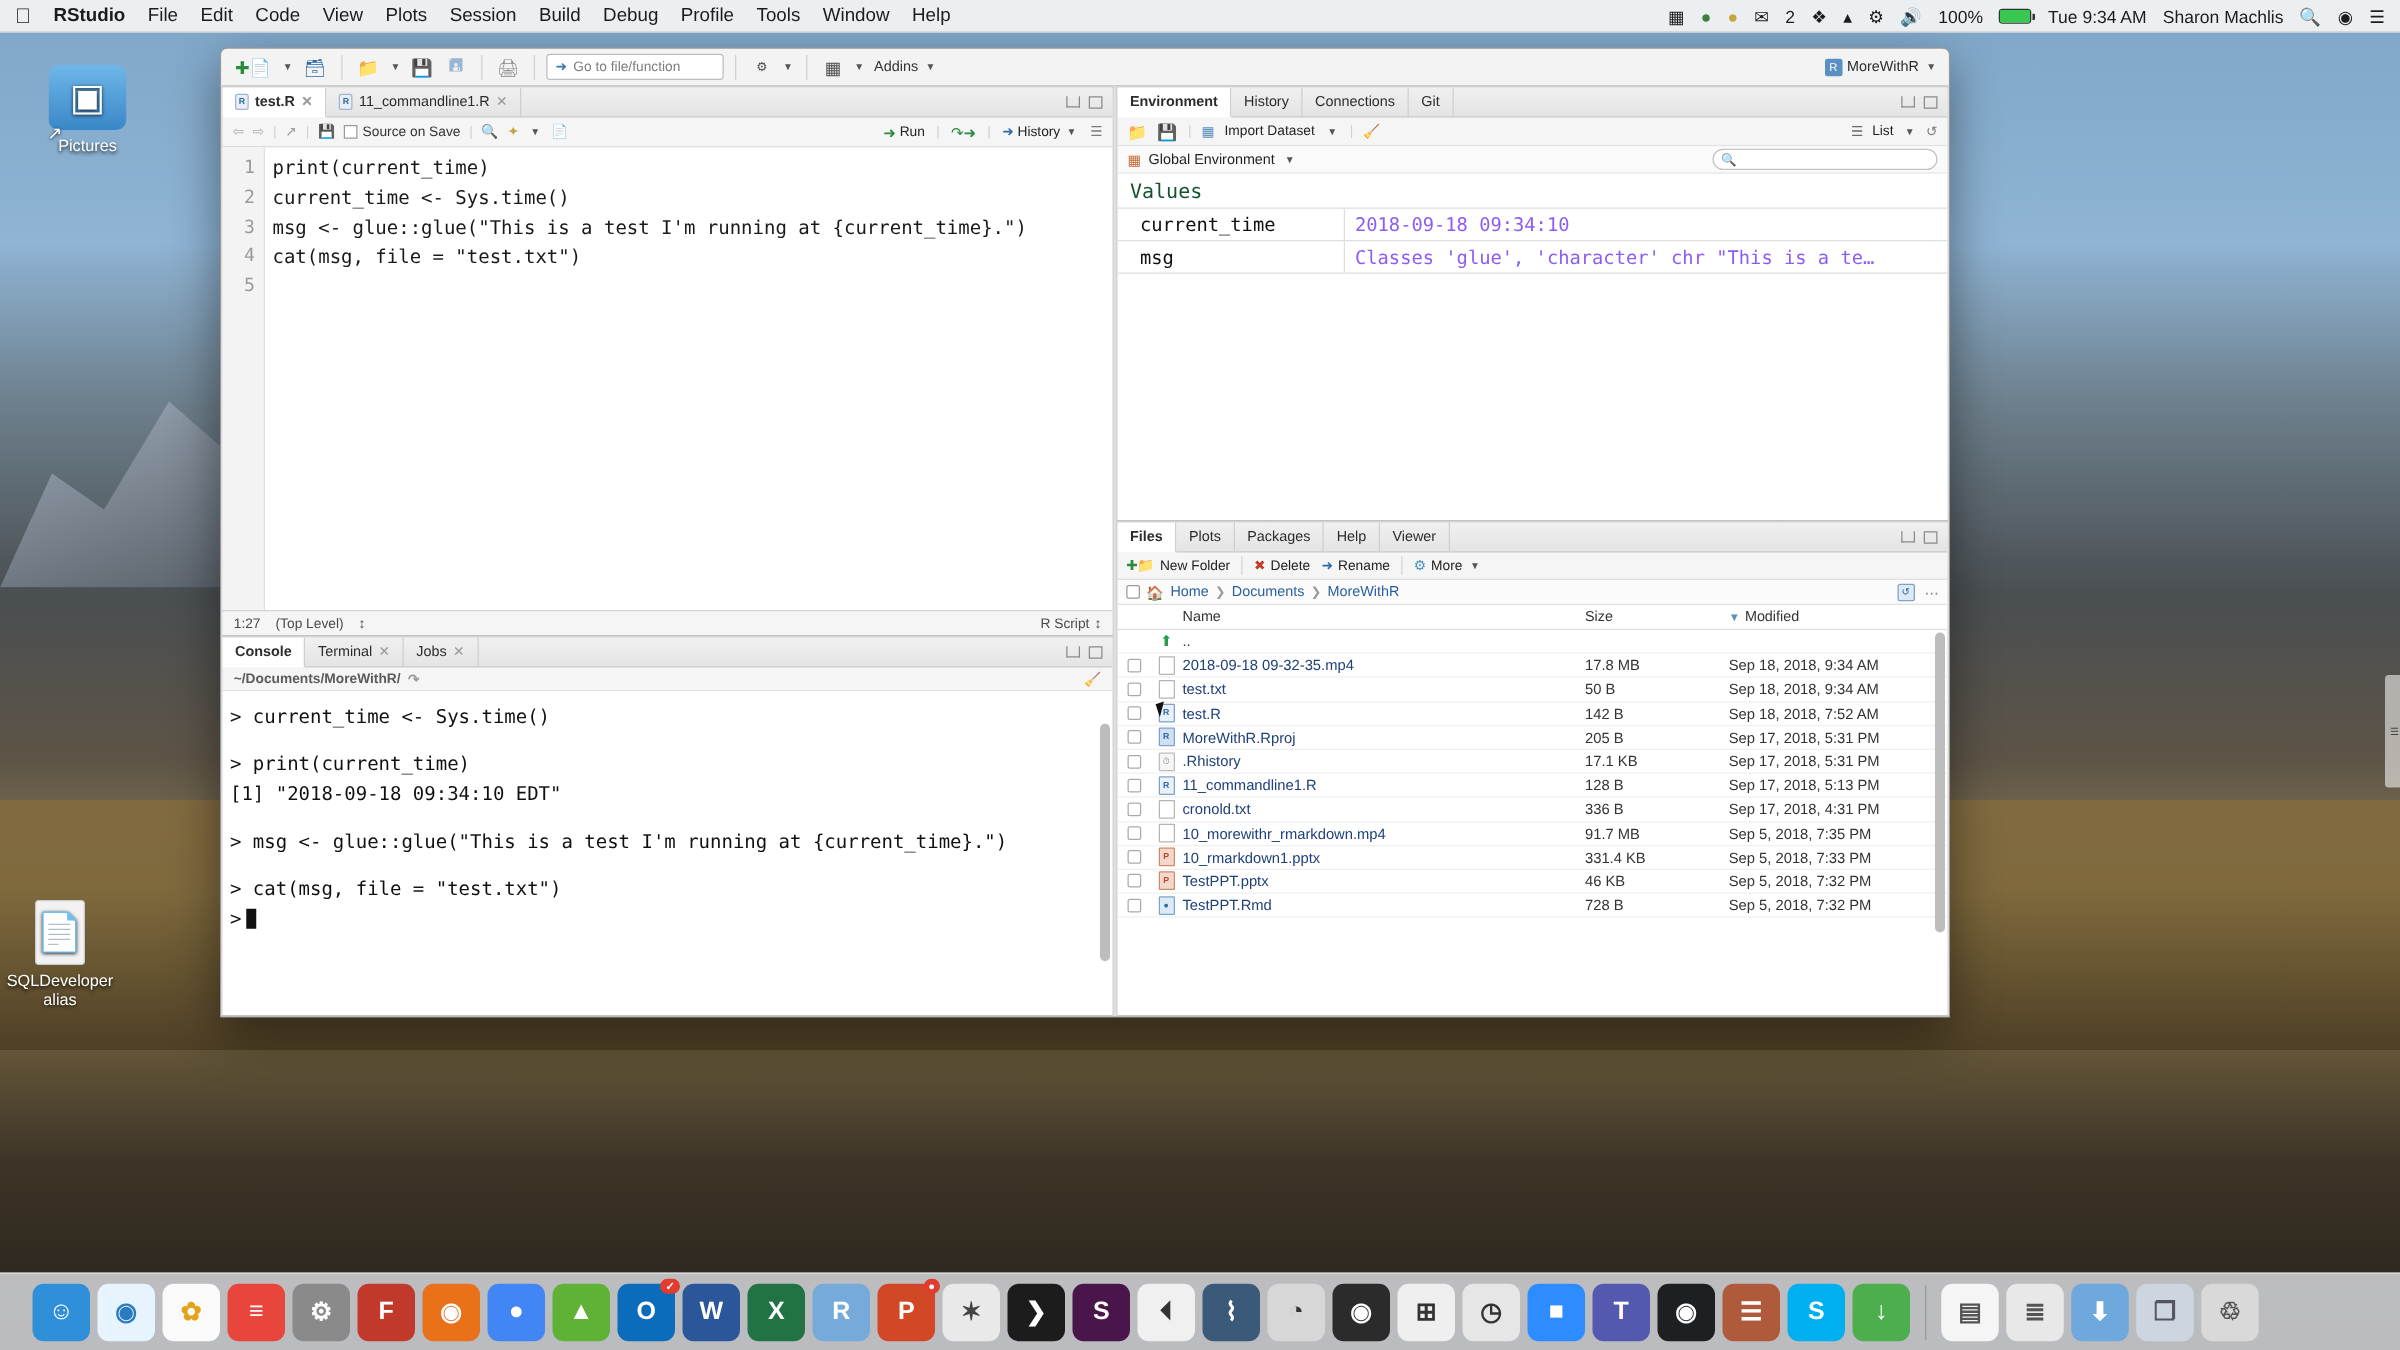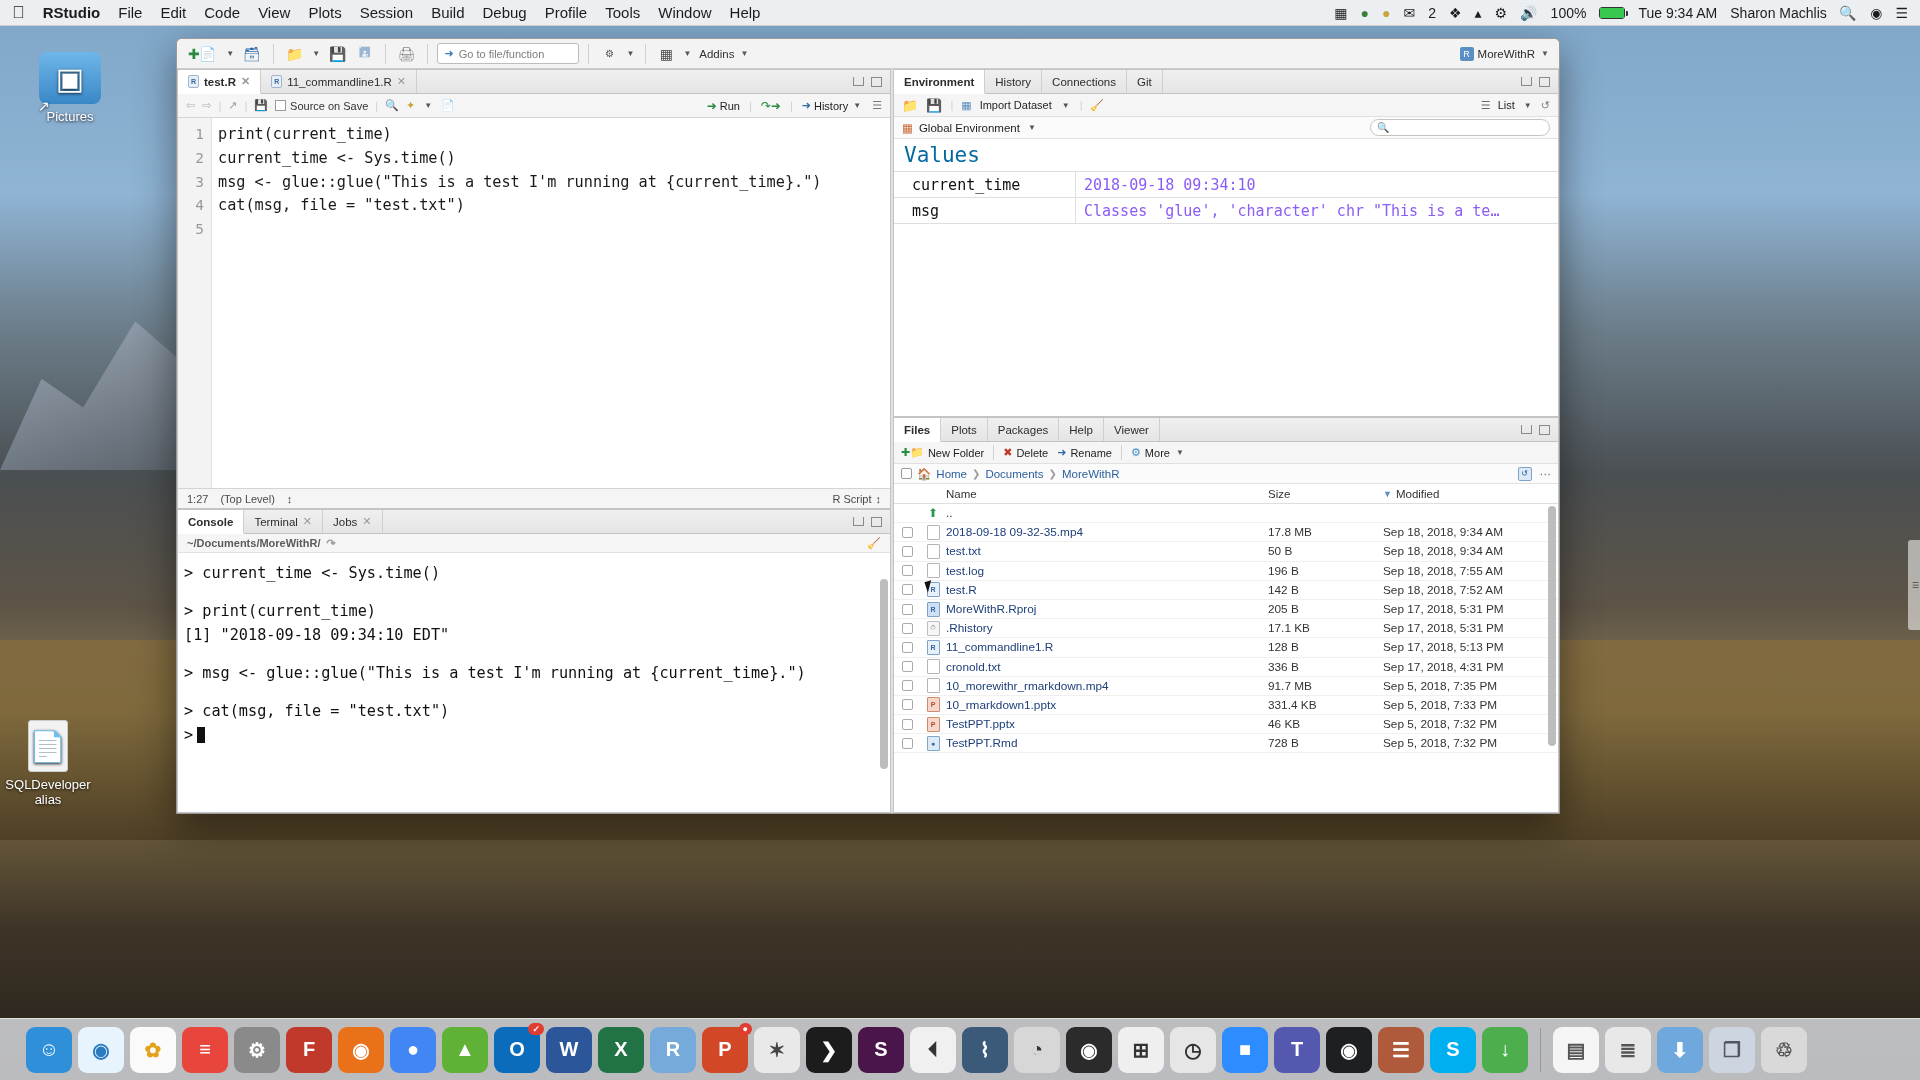--- a/index.html
+++ b/index.html
@@ -265,21 +265,21 @@
     display: flex; align-items: center; gap: 6px; padding: 0 8px; font-size: 11.5px;
   }
   .env-search {
     margin-left: auto; width: 180px; height: 17px;
     border: 1px solid #c4c4c4; border-radius: 9px; background: #fff;
     display: flex; align-items: center; padding: 0 6px; font-size: 10px; color: #999;
   }
   .env-body { flex: 1; overflow: hidden; background: #fff; }
   .env-section {
     font-family: "DejaVu Sans Mono", monospace;
-    font-size: 21px; padding: 4px 0 4px 10px; color: #0369a1;
+    font-size: 16px; padding: 4px 0 4px 10px; color: #14532d;
     border-bottom: 1px solid #dedede;
   }
   .env-row { display: flex; border-bottom: 1px solid #dedede; height: 26px; align-items: center; }
   .env-name {
     width: 182px; flex: 0 0 182px; padding-left: 18px;
     font-family: "DejaVu Sans Mono", monospace; font-size: 15px; color: #111;
     border-right: 1px solid #dedede; height: 100%; display: flex; align-items: center;
   }
   .env-val {
     flex: 1; padding-left: 8px;
@@ -726,31 +726,20 @@
                   <span class="chkbox"></span>
                 </span>
               <span class="fico">
                   <span class="ficon"></span>
                 </span>
               <span class="fname">test.txt</span>
               <span class="fsize">50 B</span>
               <span class="fmod">Sep 18, 2018, 9:34 AM</span>
             </div>
 
-            <div class="frow">
-              <span class="chk">
-                  <span class="chkbox"></span>
-                </span>
-              <span class="fico">
-                  <span class="ficon"></span>
-                </span>
-              <span class="fname">test.log</span>
-              <span class="fsize">196 B</span>
-              <span class="fmod">Sep 18, 2018, 7:55 AM</span>
-            </div>
 
             <div class="frow" style="position:relative;">
               <span class="chk">
                   <span class="chkbox"></span>
                 </span>
               <span class="fico">
                   <span class="ficon r">R</span>
                 </span>
               <span class="fname">test.R</span>
               <span class="fsize">142 B</span>

